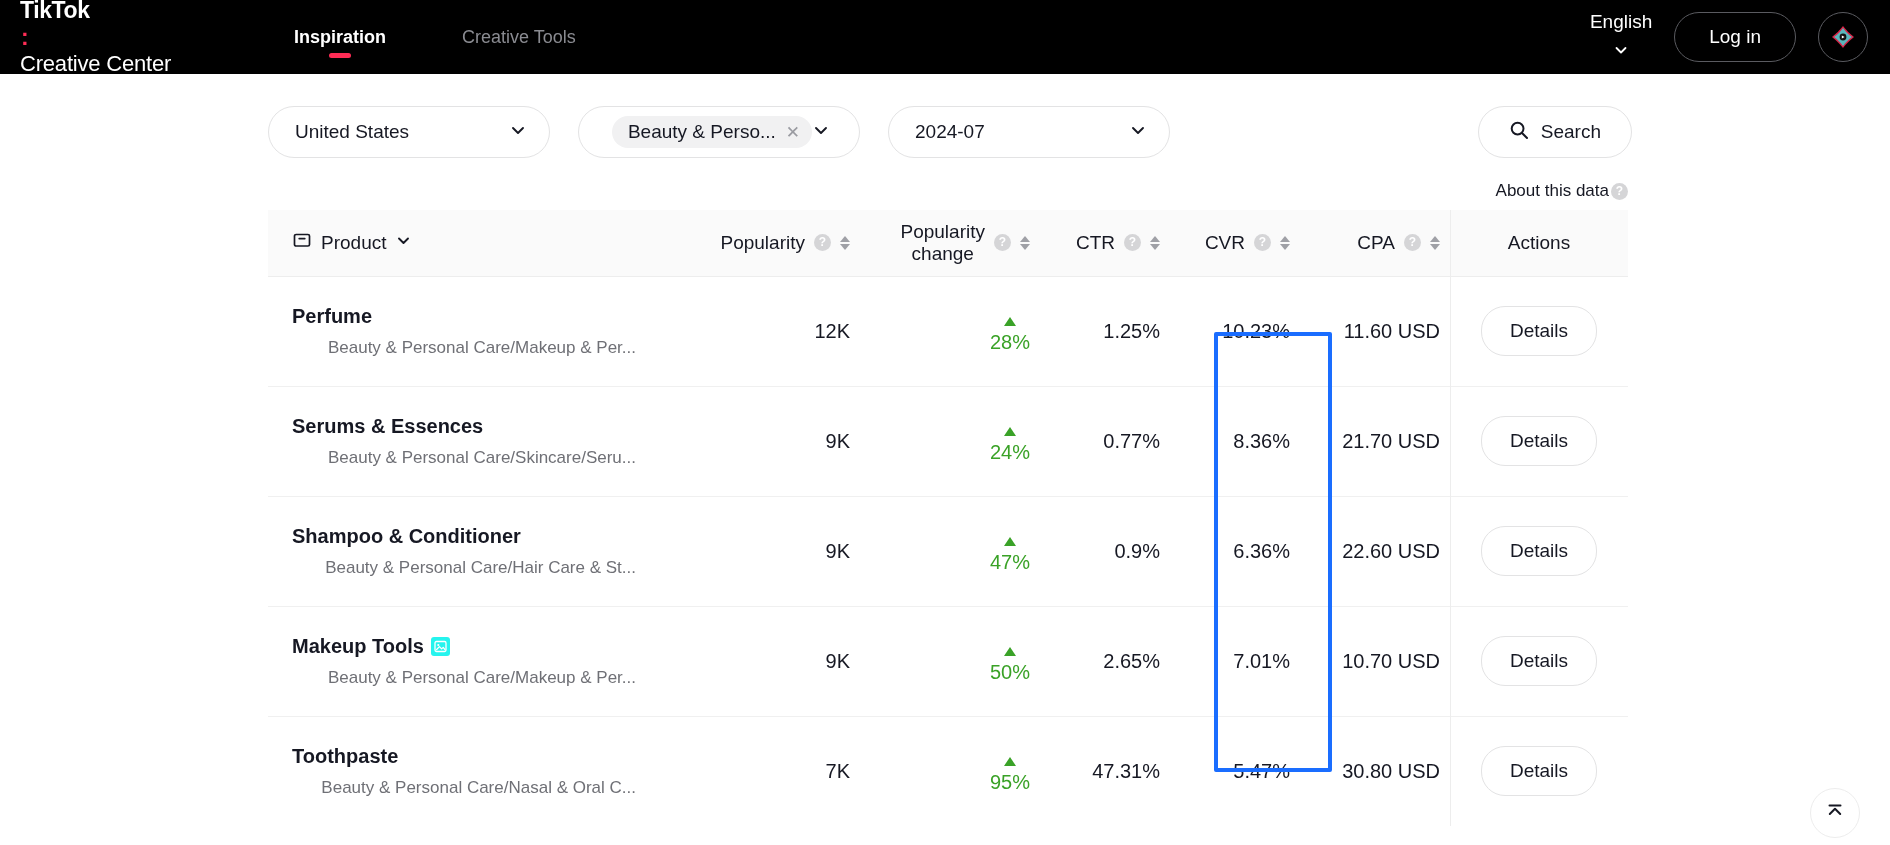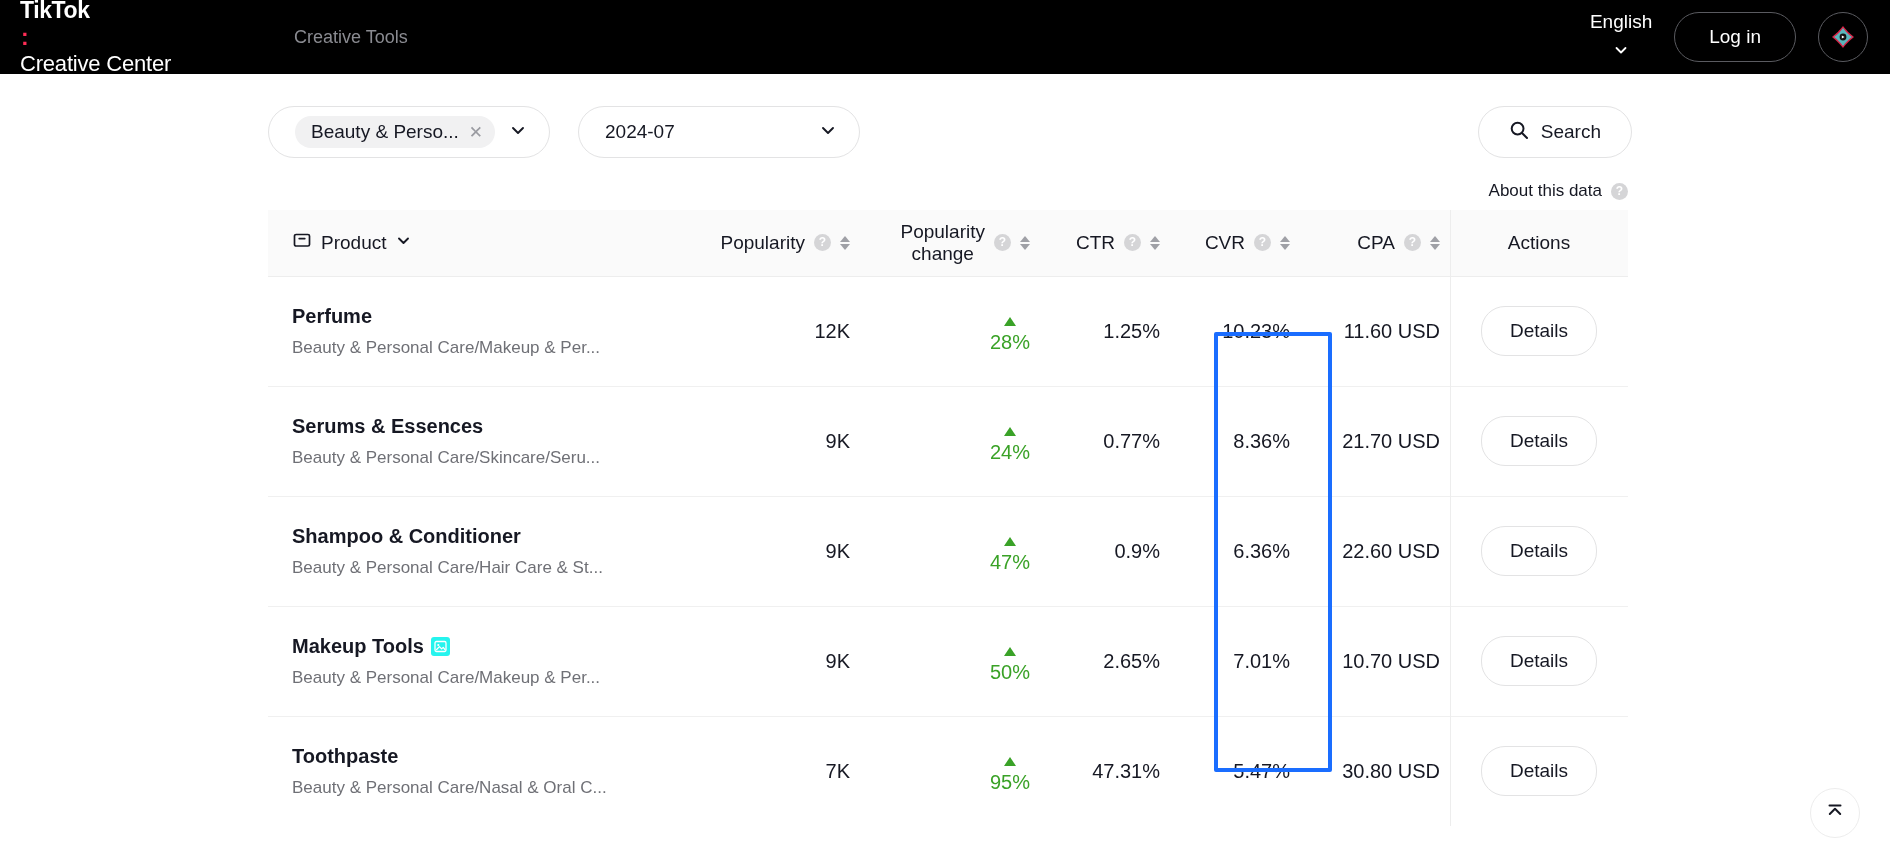--- a/index.html
+++ b/index.html
@@ -73,21 +73,21 @@
     gap: 28px;
   }
   .select-pill {
     height: 52px; min-width: 282px;
     border: 1px solid #e3e3e4; border-radius: 26px;
     background: #fff;
     display: flex; align-items: center; justify-content: space-between;
     padding: 0 22px 0 26px;
     font-size: 19px; color: #161823; cursor: pointer;
   }
-  .select-pill.wide { min-width: 282px; }
+  .select-pill.wide { min-width: 282px; justify-content: center; }
   .select-pill.date { min-width: 282px; }
   .chip {
     background: #f1f1f2; border-radius: 16px;
     display: flex; align-items: center; gap: 10px;
     padding: 5px 12px 5px 16px;
     font-size: 19px; color: #161823;
     max-width: 215px;
   }
   .chip-x { color: #9a9ba1; font-size: 17px; cursor: pointer; line-height: 1; }
   .chev { display: inline-block; }
@@ -95,21 +95,21 @@
   .search-btn {
     position: absolute; right: 258px; top: 32px;
     height: 52px; padding: 0 30px;
     border: 1px solid #e3e3e4; border-radius: 26px;
     background: #fff; cursor: pointer;
     display: flex; align-items: center; gap: 12px;
     font-size: 19px; color: #161823; font-family: inherit;
   }
   .about-data {
     position: absolute; right: 262px; top: 107px;
-    display: flex; align-items: center; gap: 9px;
+    display: flex; align-items: center; gap: 2px;
     font-size: 17px; color: #161823; cursor: pointer; margin-left: 28px;
   }
   .q-badge {
     width: 17px; height: 17px; border-radius: 50%;
     background: #d5d5d7; color: #ffffff;
     font-size: 12px; line-height: 17px; text-align: center;
     display: inline-block; font-weight: 700;
   }
 
   
@@ -142,21 +142,21 @@
   .sort-ico i {
     display: block; width: 0; height: 0;
     border-left: 5px solid transparent; border-right: 5px solid transparent;
   }
   .sort-ico i.up { border-bottom: 6px solid #9fa0a6; }
   .sort-ico i.dn { border-top: 6px solid #9fa0a6; }
 
   tbody tr { height: 110px; border-bottom: 1px solid #f0f0f0; }
   tbody tr:last-child { border-bottom: none; }
   tbody td { vertical-align: middle; font-size: 20px; color: #161823; }
-  td.c-product { text-align: left; padding-left: 24px; }
+  td.c-product { text-align: right; padding-left: 24px; }
   td.c-num { text-align: right; padding-right: 10px; }
   td.c-actions { text-align: center; }
 
   .p-title {
     font-size: 20px; font-weight: 700; color: #161823;
     display: flex; align-items: center; gap: 7px;
     margin-bottom: 10px;
   }
   .p-sub { font-size: 17px; color: #6f7076; }
   .img-badge {
@@ -211,20 +211,23 @@
 <body>
 
 <div class="topnav">
   <div class="brand">
     <span class="brand-tiktok">TikTok</span>
     <span class="brand-colon">:</span>
     <span class="brand-cc">Creative Center</span>
   </div>
 
   <div class="navlinks">
+    <div class="navlink active">
+      <span>Inspiration</span>
+    </div>
     <div class="navlink">
       <span>Creative Tools</span>
     </div>
   </div>
 
   <div class="nav-right">
     <div class="lang">
       <span>English</span>
       <span class="chev">
         <svg width="16" height="16" viewBox="0 0 16 16">
@@ -243,20 +246,28 @@
         </g>
       </svg>
     </div>
   </div>
 </div>
 
 <div class="content">
 
   <div class="filterbar">
 
+    <div class="select-pill">
+      <span>United States</span>
+      <span class="chev">
+        <svg width="18" height="18" viewBox="0 0 18 18">
+            <path d="M4 7 L9 12 L14 7" stroke="#161823" stroke-width="1.9" fill="none" stroke-linecap="round" stroke-linejoin="round"></path>
+          </svg>
+      </span>
+    </div>
 
     <div class="select-pill wide">
       <span class="chip">
         <span>Beauty &amp; Perso...</span>
         <span class="chip-x">✕</span>
       </span>
       <span class="chev">
         <svg width="18" height="18" viewBox="0 0 18 18">
             <path d="M4 7 L9 12 L14 7" stroke="#161823" stroke-width="1.9" fill="none" stroke-linecap="round" stroke-linejoin="round"></path>
           </svg>

